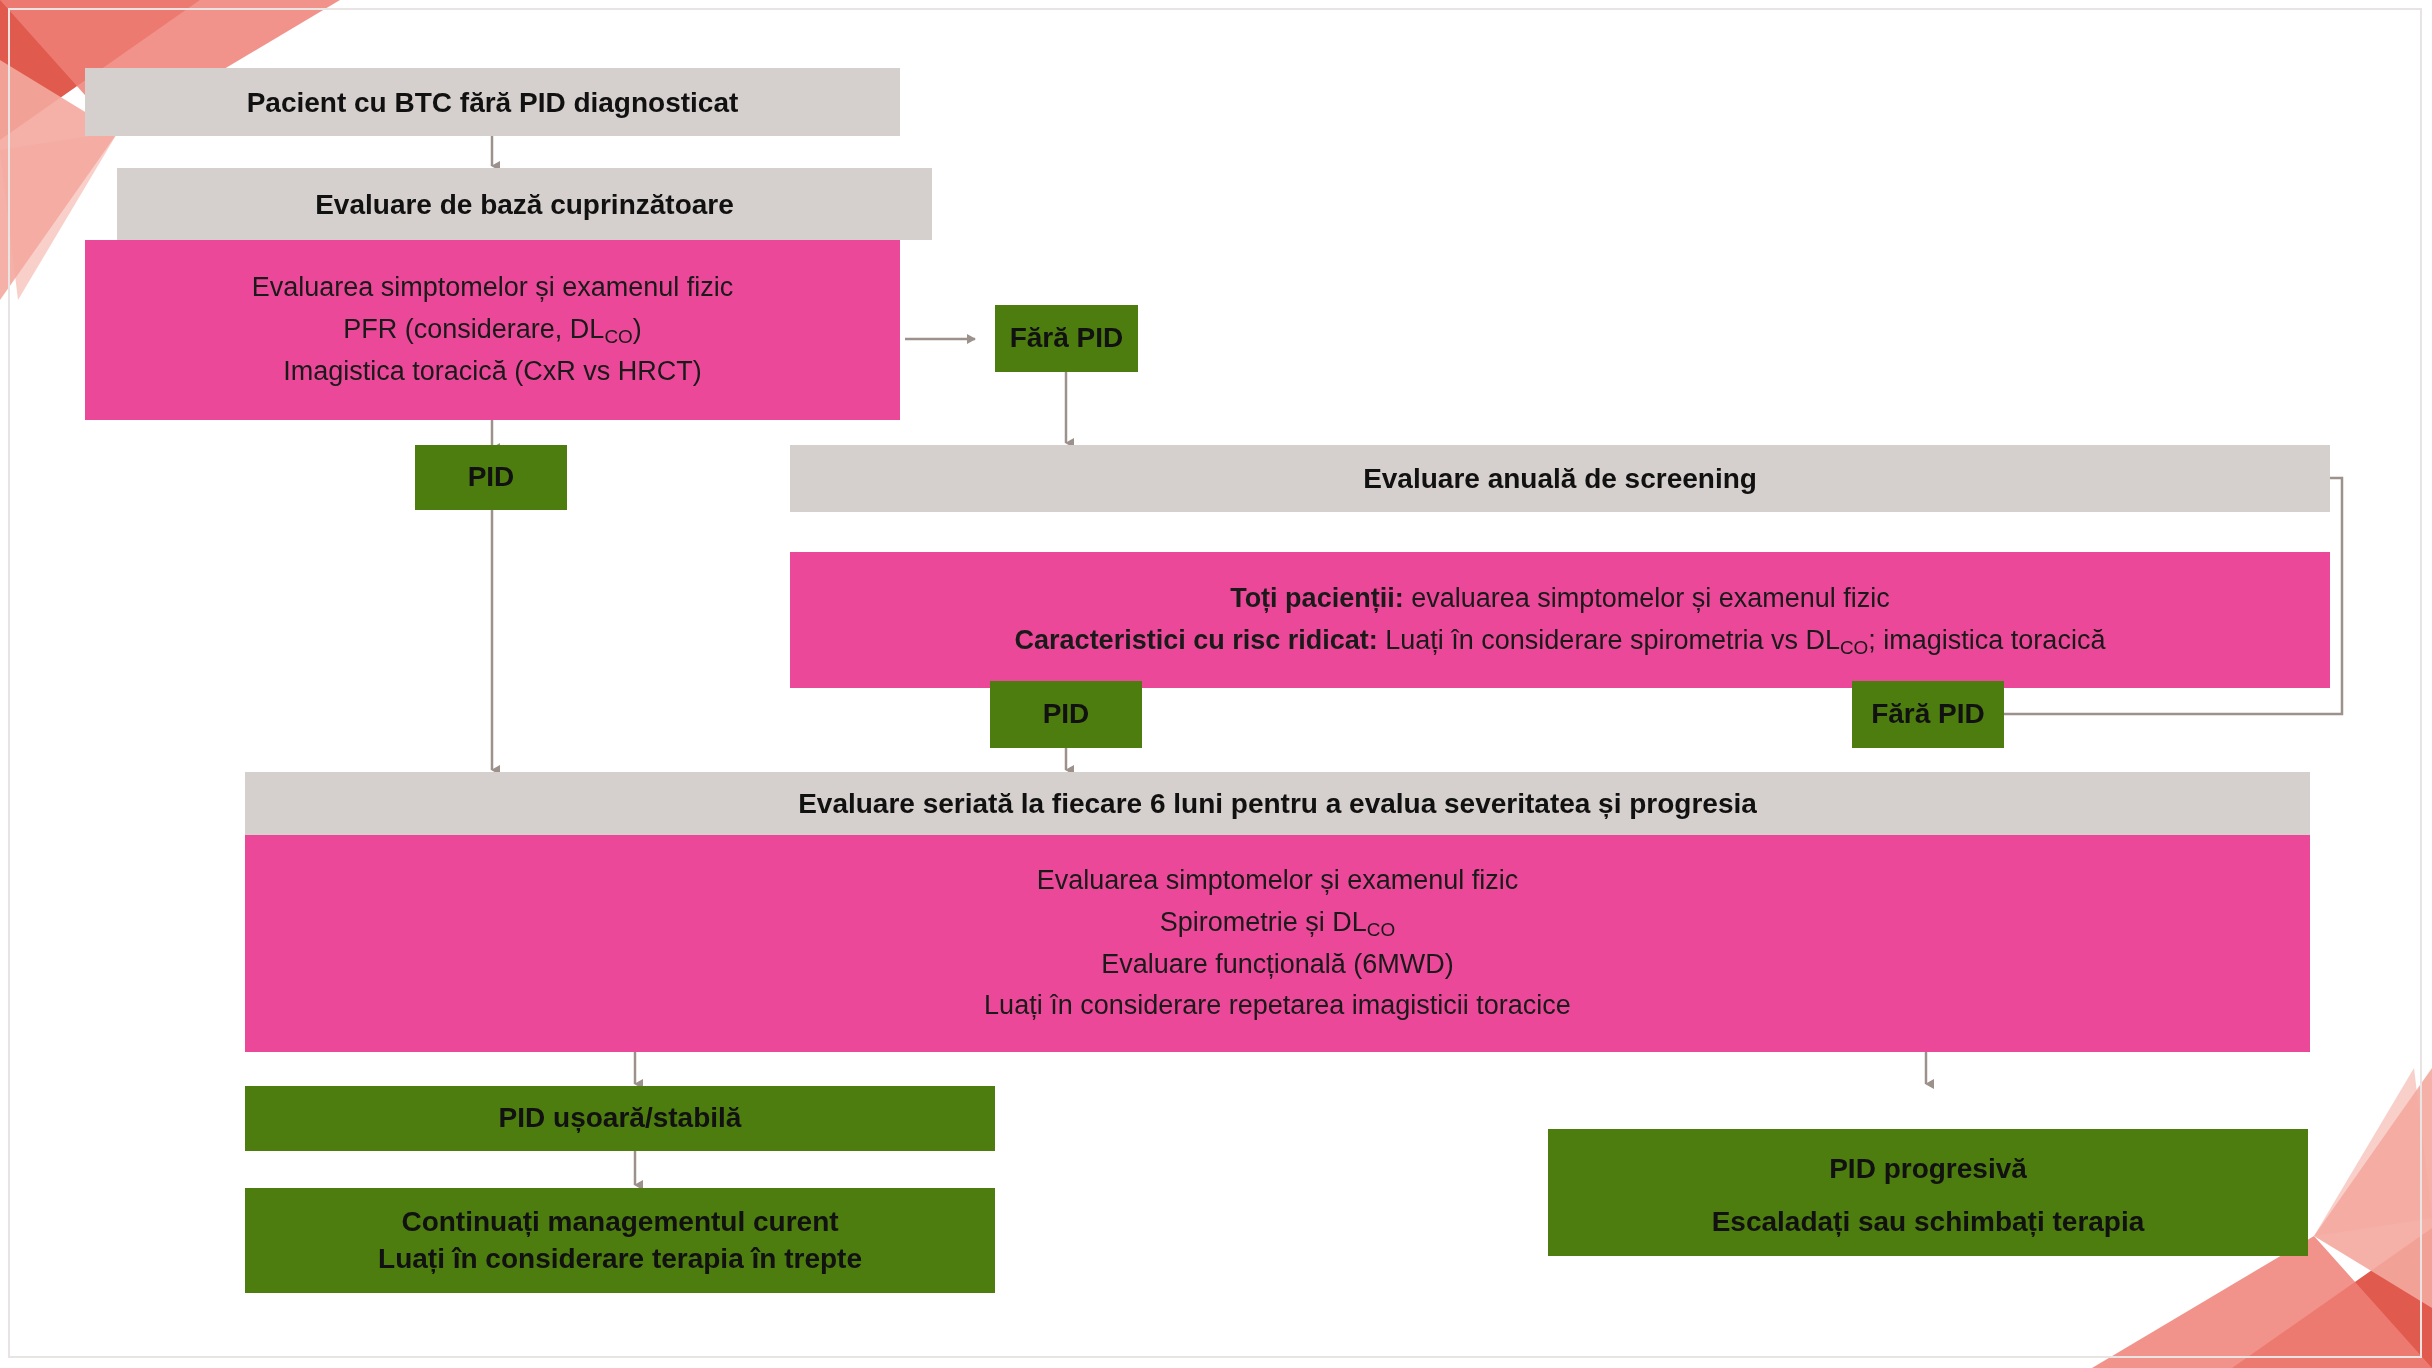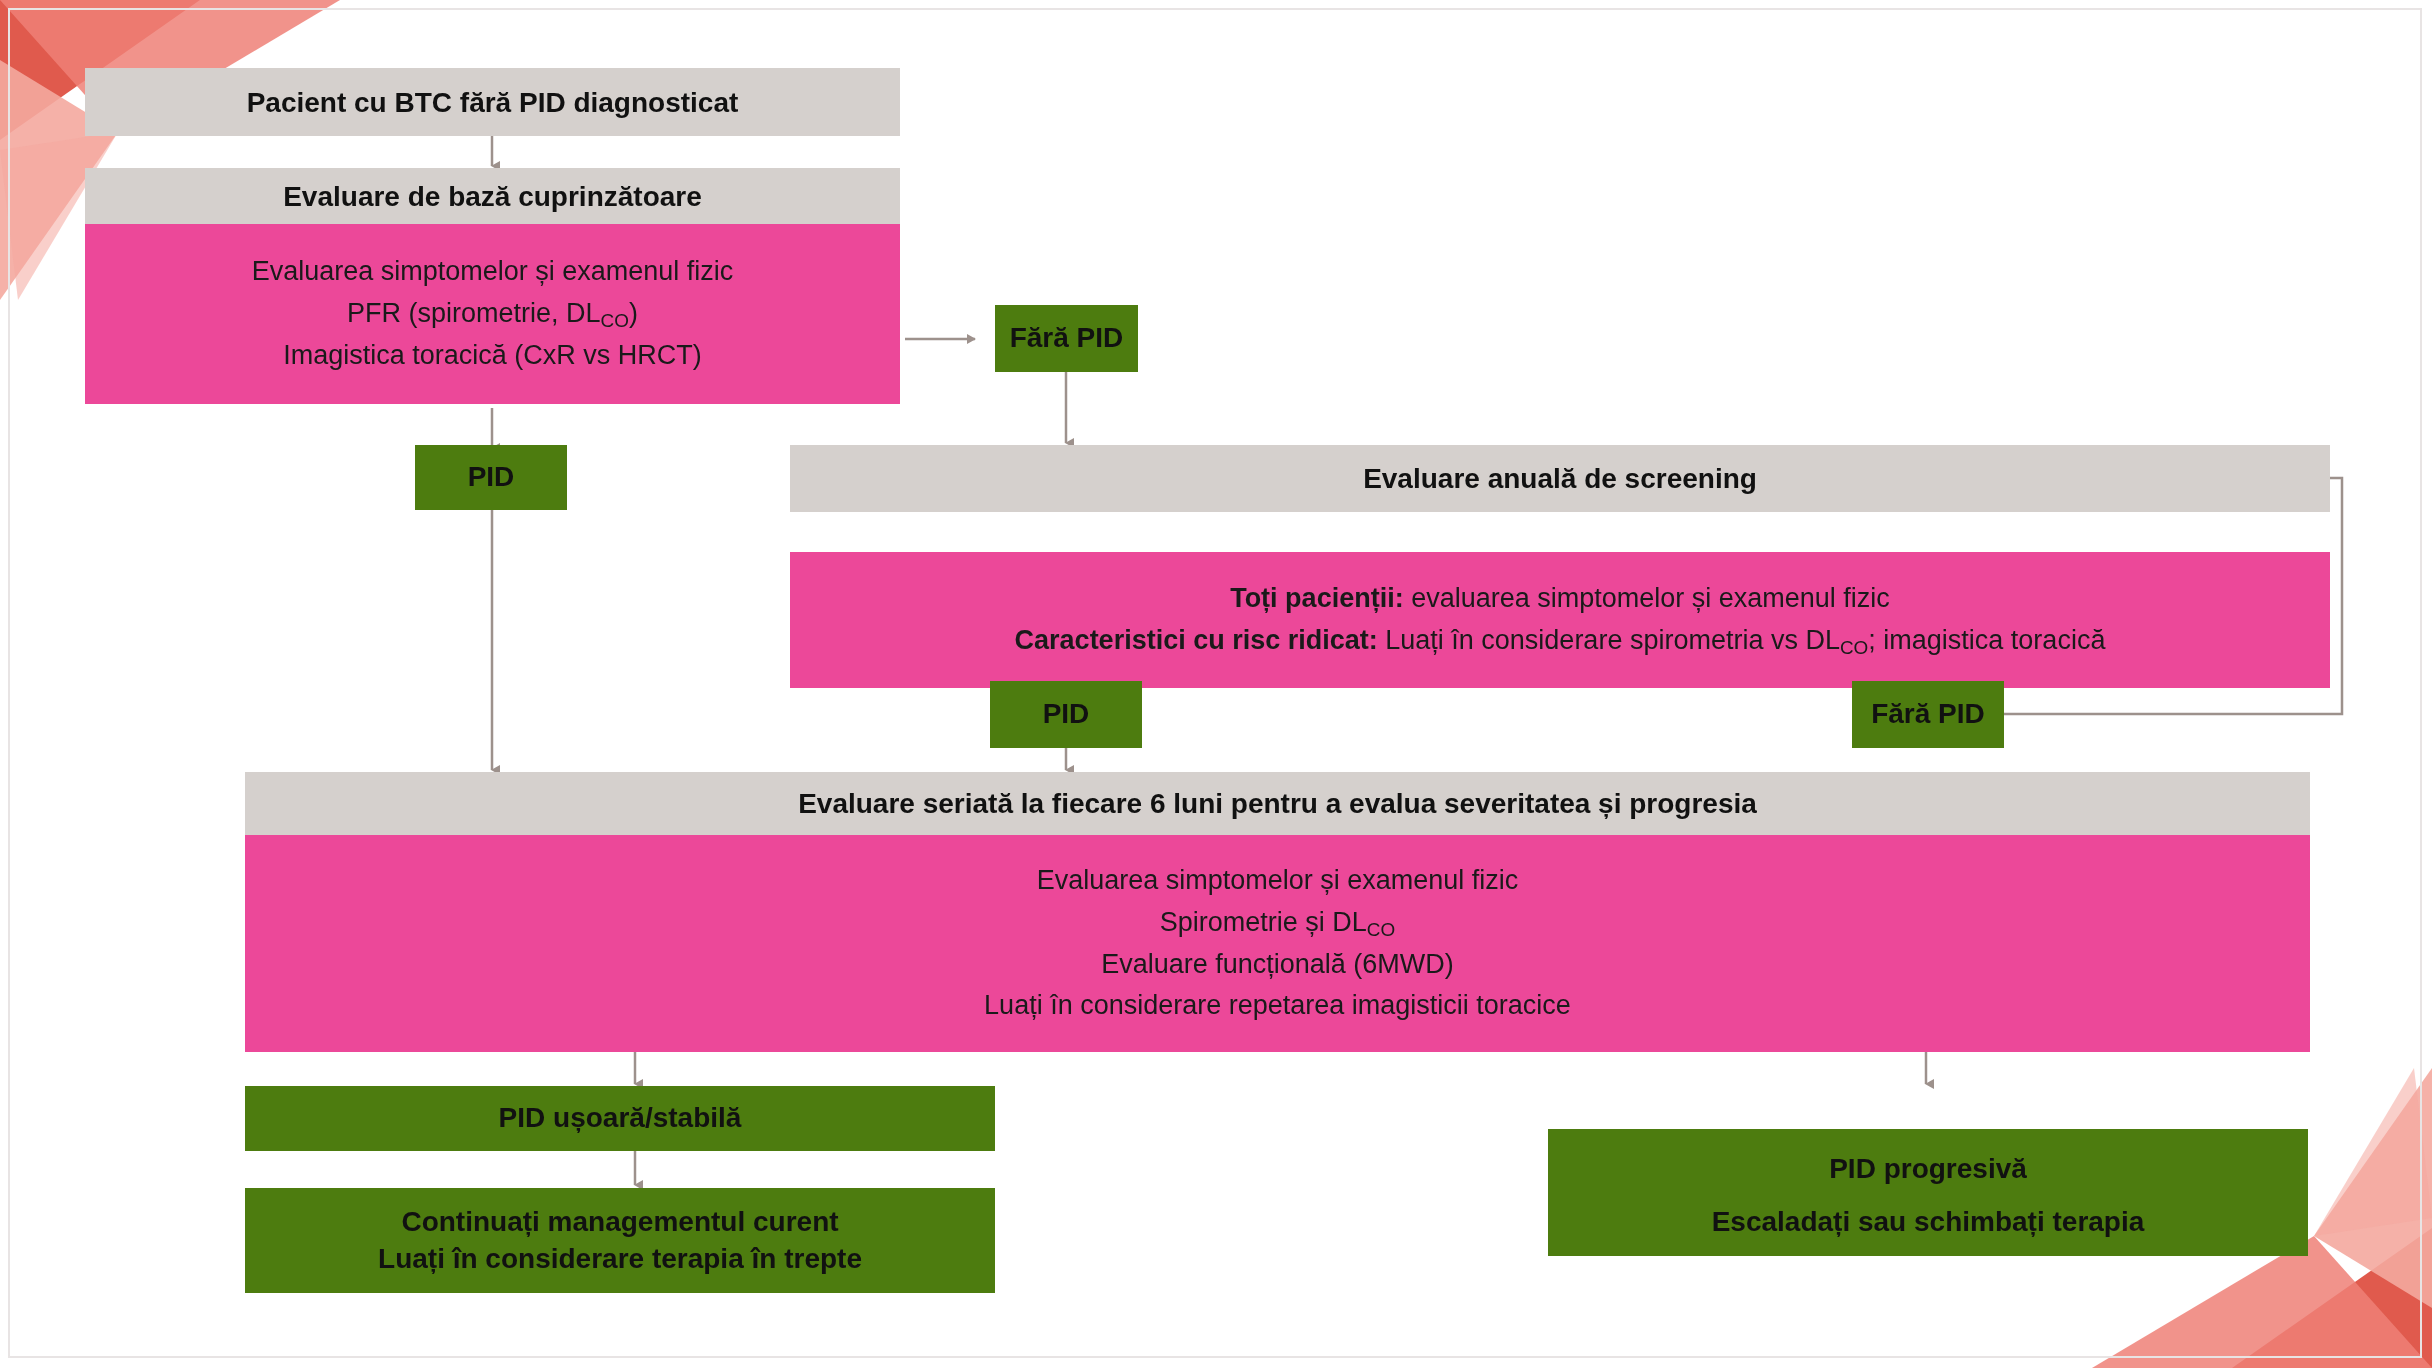--- a/index.html
+++ b/index.html
@@ -178,24 +178,24 @@
     <g>
       <line x1="1926" y1="1151" x2="1926" y2="1185" stroke="#9d918c" stroke-width="2.5" marker-end="url(#arrowdown)"></line>
     </g>
   </svg>
 
   <div class="node" style="left:85px; top:68px; width:815px; height:68px;">
     <div class="node-header fs-28" style="width:100%; height:100%;">Pacient cu BTC fără PID diagnosticat</div>
   </div>
 
   <div class="node" style="left:85px; top:168px; width:815px; height:240px;">
-    <div class="node-header fs-28" style="width:100%; height:56px;">Evaluare de bază cuprinzătoare</div>
+    <div class="node-header fs-28" style="width:100%; height:72px;margin-left:32px;">Evaluare de bază cuprinzătoare</div>
     <div class="node-body fs-27" style="width:100%; height:180px;">
       <div class="line">Evaluarea simptomelor și examenul fizic</div>
-      <div class="line"><span>PFR (spirometrie, DL</span><sub>CO</sub><span>)</span></div>
+      <div class="line"><span>PFR (considerare, DL</span><sub>CO</sub><span>)</span></div>
       <div class="line">Imagistica toracică (CxR vs HRCT)</div>
     </div>
   </div>
 
   <div class="plain-box fs-28" style="position:absolute; left:995px; top:305px; width:143px; height:67px;">Fără PID</div>
 
   <div class="plain-box fs-28" style="position:absolute; left:415px; top:445px; width:152px; height:65px;">PID</div>
 
   <div class="node" style="left:790px; top:445px; width:1540px; height:203px;">
     <div class="node-header fs-28" style="width:100%; height:67px;">Evaluare anuală de screening</div>

